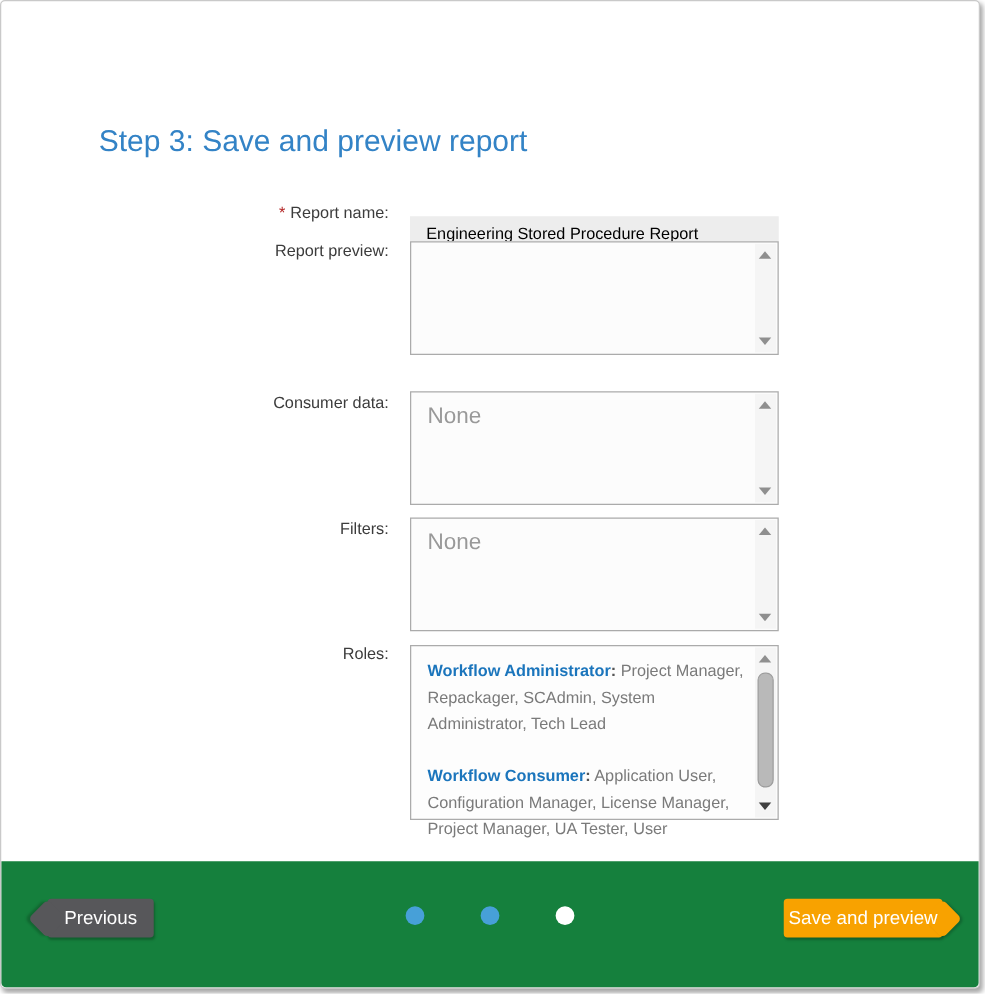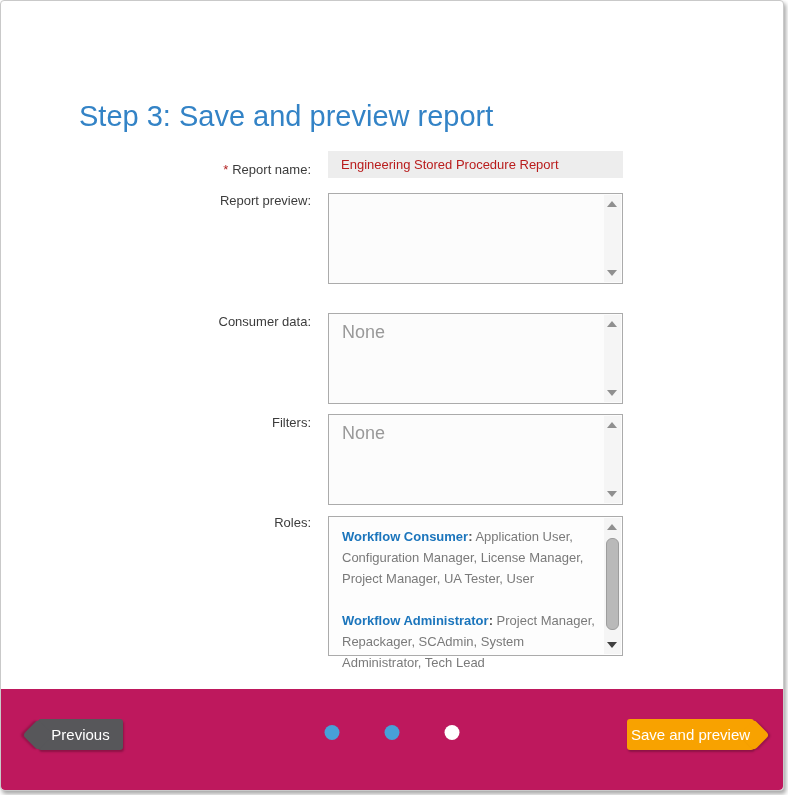--- a/index.html
+++ b/index.html
@@ -17,32 +17,32 @@
     box-shadow:2px 3px 4px rgba(0,0,0,0.35);
     overflow:hidden;
   }
   .page-title {
     position:absolute; left:14px; top:6px;
     font-size:33px; font-weight:300; color:#2e87d5;
     letter-spacing:-0.5px;
   }
   .step-heading {
     position:absolute; left:78px; top:99px;
-    font-size:29px; font-weight:300; color:#3383c6;
+    font-size:24px; font-weight:300; color:#3383c6;
   }
   .form-label {
     position:absolute; left:0; width:310px;
     text-align:right; font-size:13px; color:#3c3c3c;
   }
   .req { color:#b22222; margin-right:4px; font-size:13px; }
   .name-input {
-    position:absolute; left:327px; top:150px; width:295px; height:27px;
+    position:absolute; left:327px; top:172px; width:295px; height:27px;
     background:#ededed; border:none;
     font-family:"Liberation Sans","DejaVu Sans",sans-serif;
-    font-size:13px; color:#b91c1c; padding:0 0 0 13px; outline:none;
+    font-size:13px; color:#000000; padding:0 0 0 13px; outline:none;
   }
   .field-box {
     position:absolute; left:327px; width:295px;
     background:#fcfcfc; border:1px solid #ababab;
   }
   .field-text {
     position:absolute; left:13px; top:10px; right:24px;
     font-size:18px; color:#999999; line-height:17px;
     white-space:pre-wrap;
   }
@@ -72,21 +72,21 @@
     position:absolute; left:13px; top:9px; right:24px;
     font-size:13px; color:#7a7a7a; line-height:21px;
   }
   .role-entry { margin-bottom:21px; }
   .role-entry:last-child { margin-bottom:0; }
   .role-name { color:#1b75bc; font-weight:bold; }
   .role-sep { color:#555555; font-weight:bold; }
   
   .footer-bar {
     position:absolute; left:0; right:0; bottom:0; height:101px;
-    background:#be185d; border-radius:0 0 4px 4px;
+    background:#15803d; border-radius:0 0 4px 4px;
   }
   .dots { position:absolute; left:50%; top:36px; transform:translateX(-50%);
     display:flex; gap:45px; }
   .dot { width:15px; height:15px; border-radius:50%; background:#47a0d8; }
   .dot.active { background:#ffffff; }
   .btn {
     position:absolute; top:30px; height:31px;
     display:flex; align-items:center; justify-content:center;
     color:#ffffff; font-size:15px; cursor:pointer;
     border-radius:3px;
@@ -135,22 +135,22 @@
     <div class="field-text">None</div>
     <div class="sbar">
       <div class="sarrow up"></div>
       <div class="sarrow down"></div>
     </div>
   </div>
 
   <div class="form-label" style="top:514px;padding-left:48px;">Roles:</div>
   <div class="field-box" style="top:515px; height:140px; background:#fdfdfd;">
     <div class="roles-content">
+      <div class="role-entry"><span class="role-name">Workflow Administrator</span><span class="role-sep">:</span><span> Project Manager, Repackager, SCAdmin, System Administrator, Tech Lead</span></div>
       <div class="role-entry"><span class="role-name">Workflow Consumer</span><span class="role-sep">:</span><span> Application User, Configuration Manager, License Manager, Project Manager, UA Tester, User</span></div>
-      <div class="role-entry"><span class="role-name">Workflow Administrator</span><span class="role-sep">:</span><span> Project Manager, Repackager, SCAdmin, System Administrator, Tech Lead</span></div>
     </div>
     <div class="sbar">
       <div class="sarrow up"></div>
       <div class="sthumb"></div>
       <div class="sarrow down dark"></div>
     </div>
   </div>
 
   <div class="footer-bar">
     <div class="btn btn-previous">

